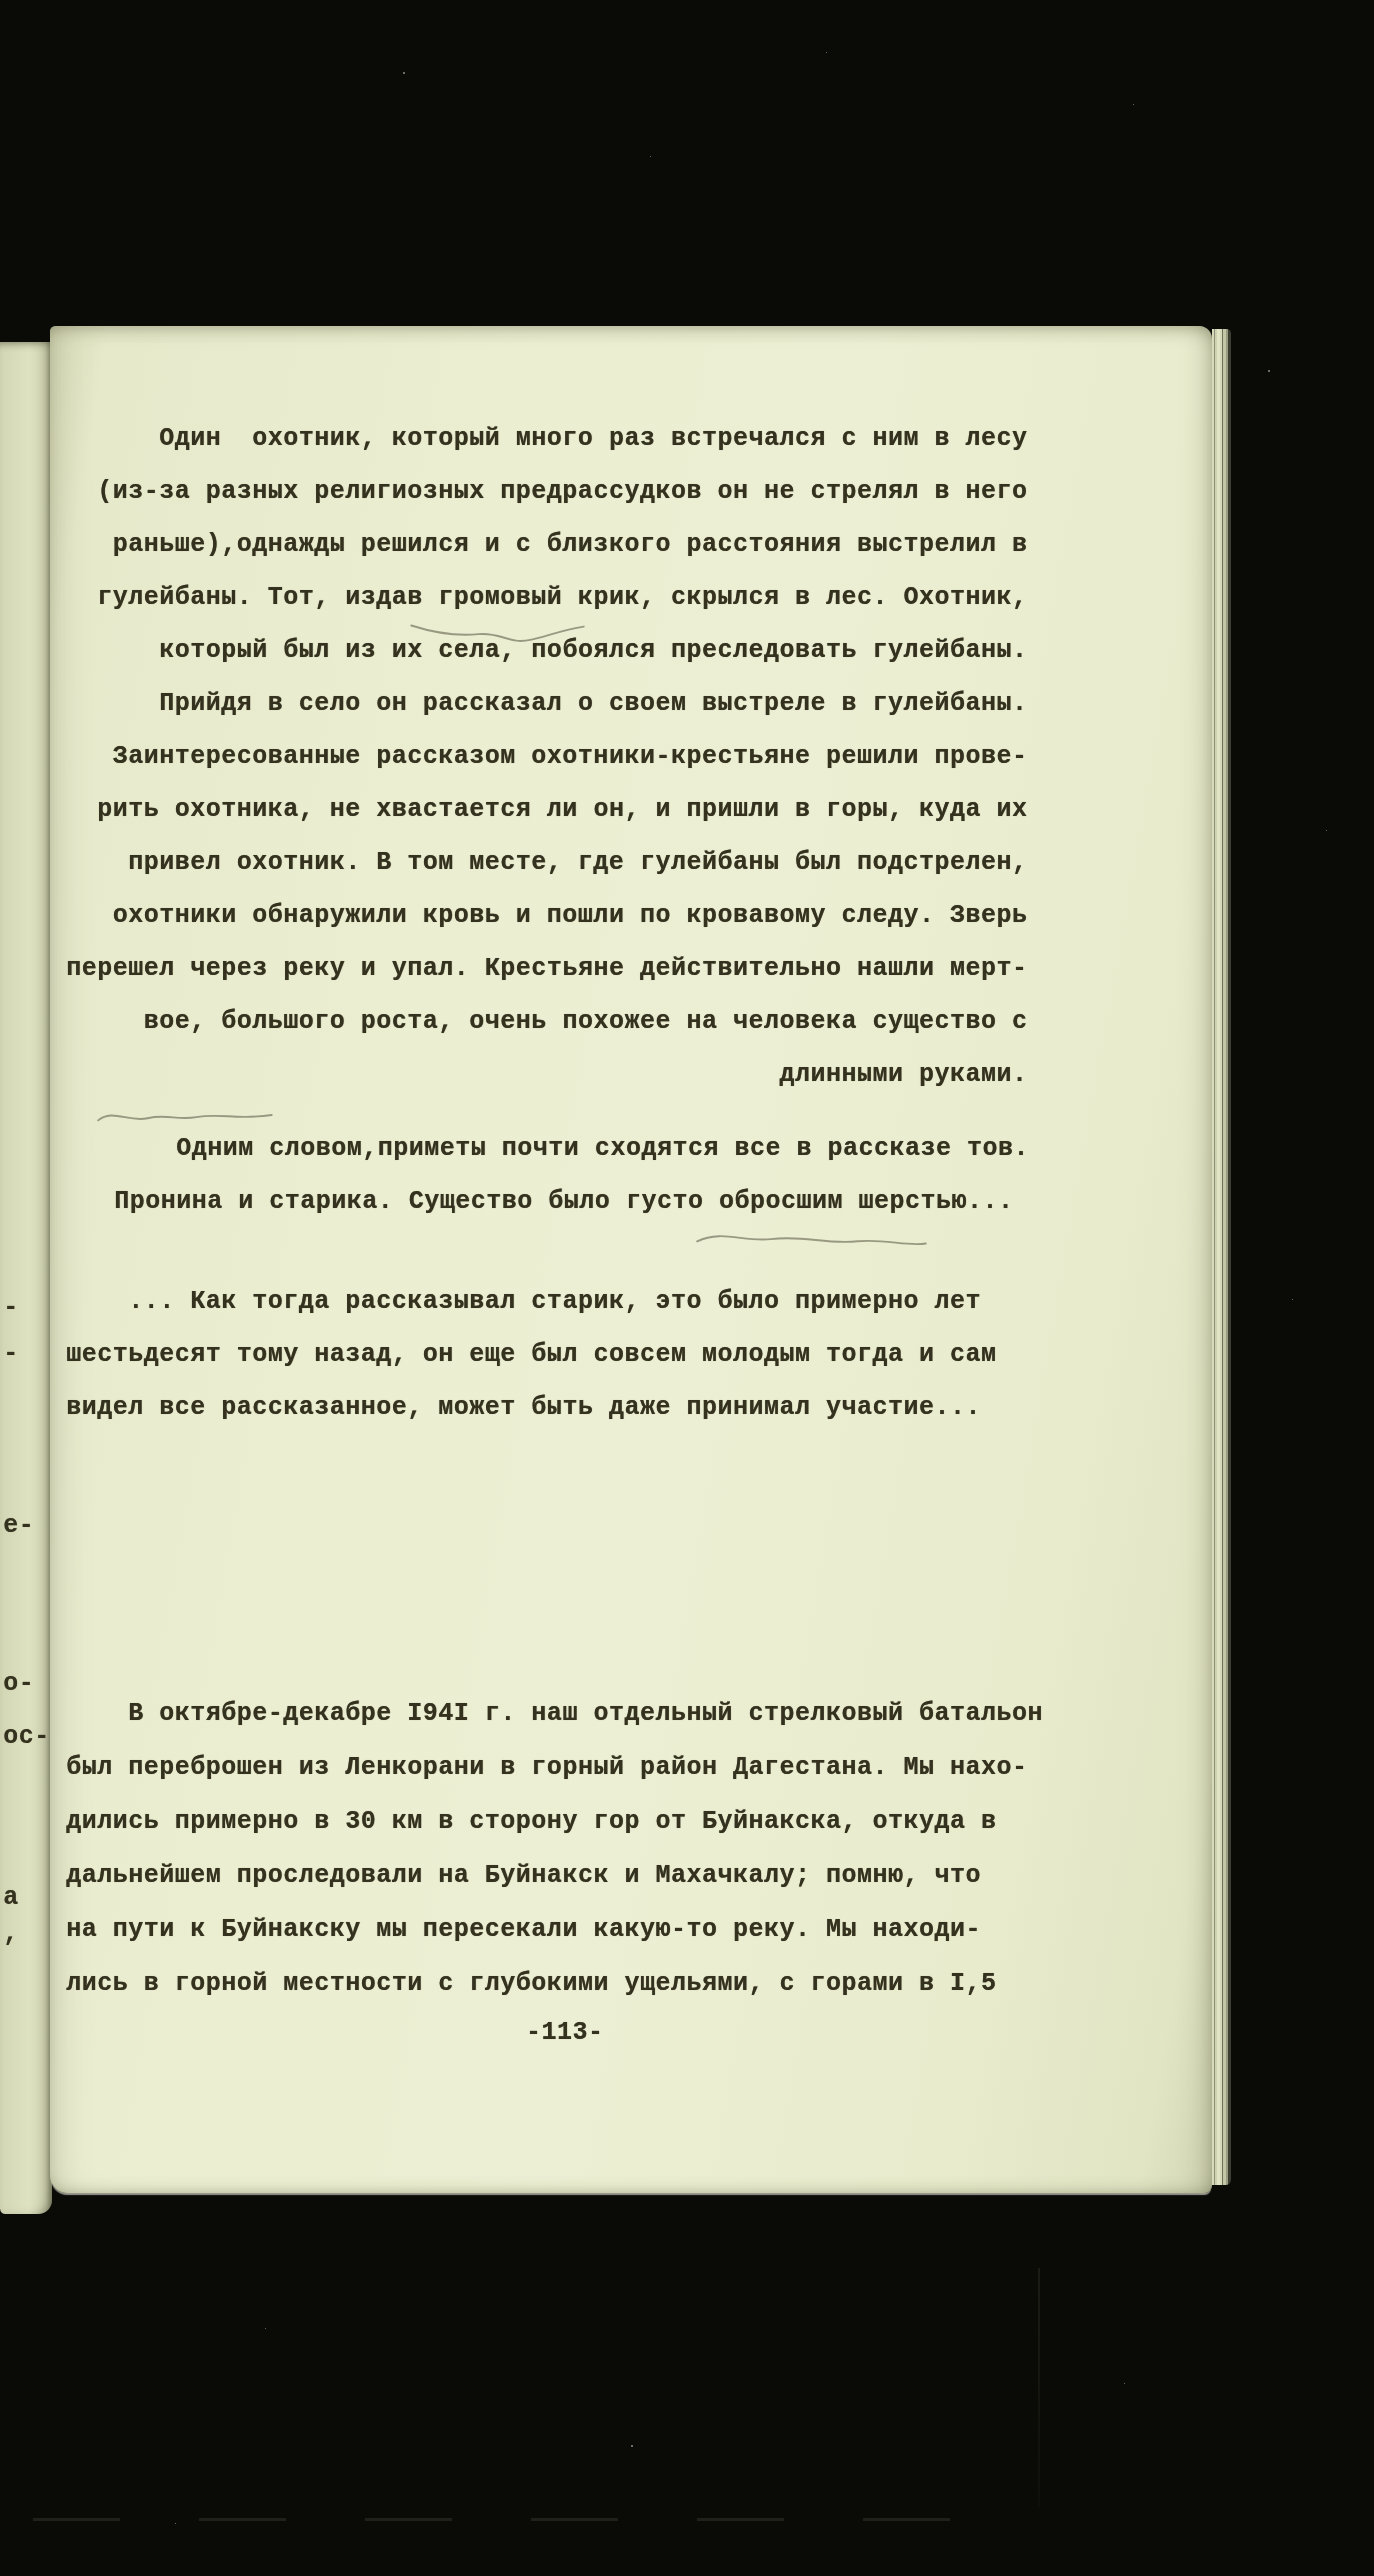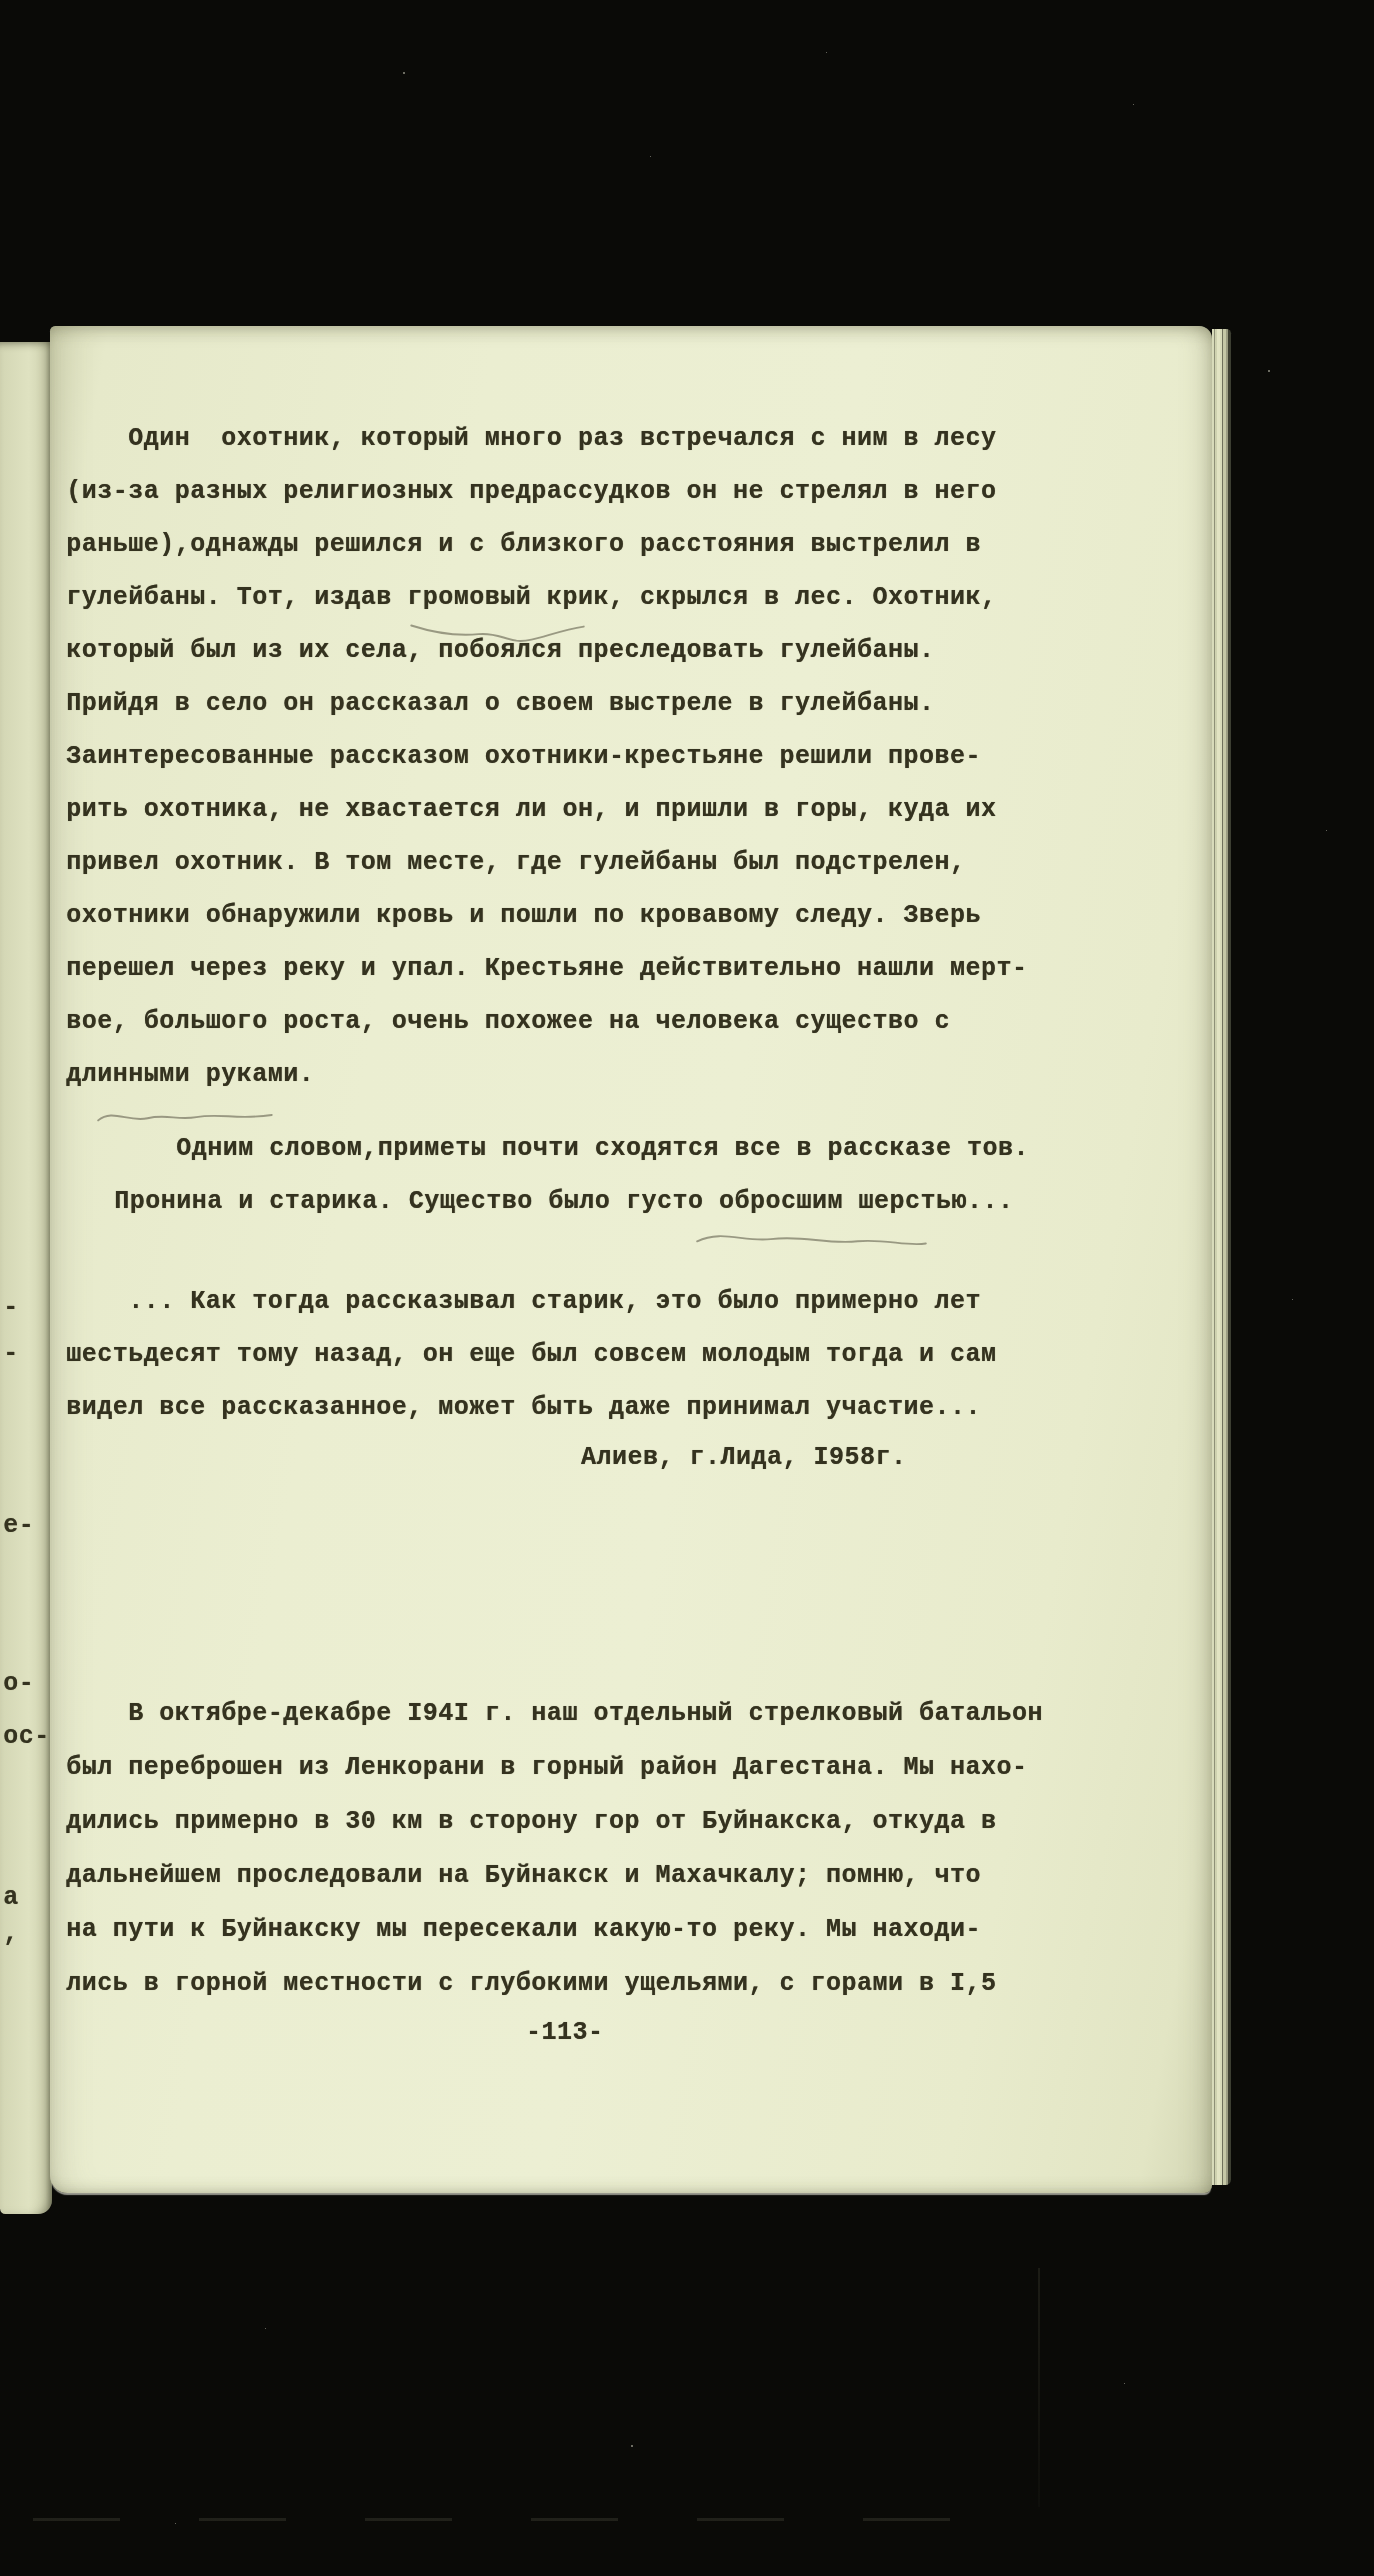--- a/index.html
+++ b/index.html
@@ -125,21 +125,21 @@
   .typed {
     position: absolute;
     font-size: 25px;
     font-weight: 700;
     letter-spacing: 0.5px;
     color: #34321f;
     white-space: pre;
     text-shadow: 0 0 0.7px rgba(52,50,31,0.55), 0.3px 0.3px 0 rgba(52,50,31,0.3);
   }
   .para   { left: 16.3px; line-height: 53px; }
-  .p1     { top: 86px; }
+  .p1     { top: 86px; text-align: right; }
   .p2     { top: 796px; margin-left: 48px; }
   .p3     { top: 949px; }
   .sig    { top: 1105px; left: 531px; line-height: 53px; }
   .headng {
     top: 1230px; left: 77px; line-height: 52px;
     text-decoration: underline;
     text-decoration-thickness: 2.2px;
     text-underline-offset: 7px;
     text-decoration-color: rgba(52,50,31,0.9);
   }
@@ -218,21 +218,20 @@
 Пронина и старика. Существо было густо обросшим шерстью...</div>
 
   <svg class="pencil sq3" width="233" height="23" viewBox="0 0 430 42">
     <path d="M4,28 C50,6 90,30 140,24 C200,16 240,34 300,28 C350,23 392,38 426,32"></path>
   </svg>
 
   <div class="typed para p3">    ... Как тогда рассказывал старик, это было примерно лет
 шестьдесят тому назад, он еще был совсем молодым тогда и сам
 видел все рассказанное, может быть даже принимал участие...</div>
 
-  <div class="typed sig">Алиев, г.Лида, I958г.</div>
 
 
   <div class="typed para p4">    В октябре-декабре I94I г. наш отдельный стрелковый батальон
 был переброшен из Ленкорани в горный район Дагестана. Мы нахо-
 дились примерно в 30 км в сторону гор от Буйнакска, откуда в
 дальнейшем проследовали на Буйнакск и Махачкалу; помню, что
 на пути к Буйнакску мы пересекали какую-то реку. Мы находи-
 лись в горной местности с глубокими ущельями, с горами в I,5</div>
 
   <div class="typed pgnum">-113-</div>

